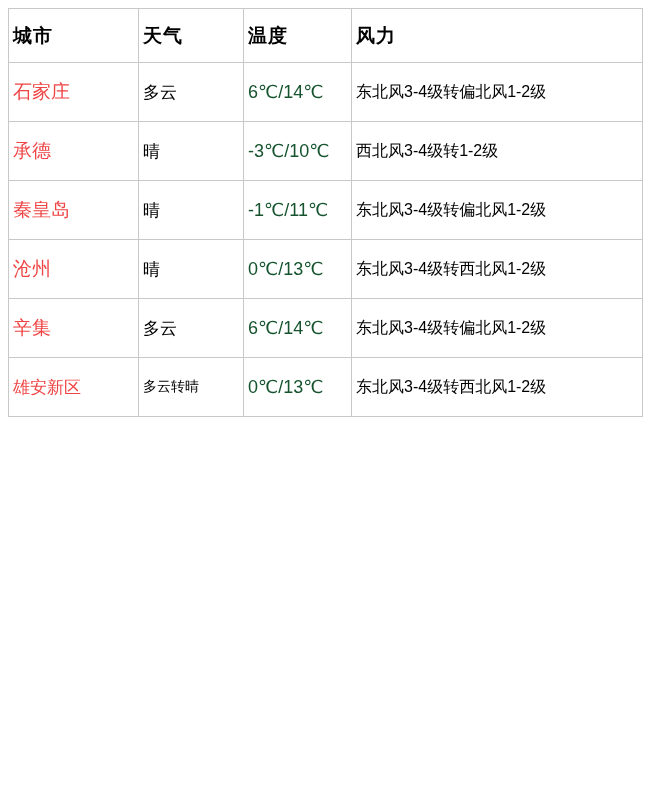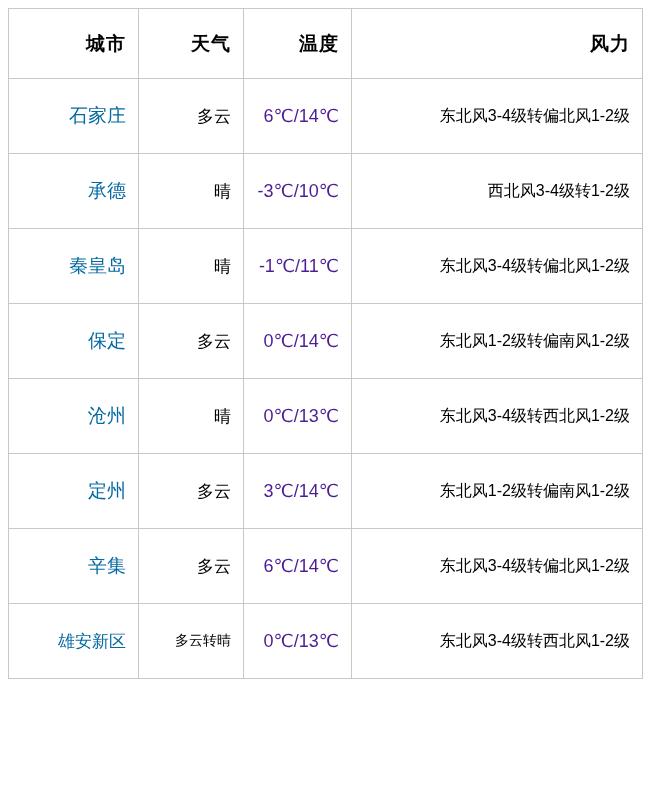--- a/index.html
+++ b/index.html
@@ -21,52 +21,52 @@
     table-layout: fixed;
   }
   .weather-table col.c-city    { width: 130px; }
   .weather-table col.c-weather { width: 105px; }
   .weather-table col.c-temp    { width: 108px; }
   .weather-table col.c-wind    { width: 291px; }
 
   .weather-table th,
   .weather-table td {
     border: 1px solid #c8c8c8;
-    text-align: right;
+    text-align: left;
     vertical-align: middle;
-    padding: 12px;
+    padding: 4px;
     height: 50px;
     font-weight: normal;
   }
   .weather-table thead th {
     height: 45px;
     font-weight: bold;
     font-size: 19px;
     color: #000000;
     letter-spacing: 1px;
   }
   td.city {
     font-size: 19px;
-    color: #0369a1;
+    color: #ef4444;
   }
   td.city.small {
     font-size: 17px;
     font-family: Liberation Mono, monospace;
   }
   td.weather {
     font-size: 17px;
     color: #000000;
     border-radius: 10px;
   }
   td.weather.small {
     font-size: 14px;
   }
   td.temp {
     font-size: 18px;
-    color: #4c1d95;
+    color: #14532d;
     white-space: nowrap;
   }
   td.wind {
     font-size: 16px;
     color: #000000;
     white-space: nowrap;
   }
   
 </style>
 </head>
@@ -100,36 +100,24 @@
         <td class="temp">-3℃/10℃</td>
         <td class="wind">西北风3-4级转1-2级</td>
       </tr>
       <tr>
         <td class="city">秦皇岛</td>
         <td class="weather">晴</td>
         <td class="temp">-1℃/11℃</td>
         <td class="wind">东北风3-4级转偏北风1-2级</td>
       </tr>
       <tr>
-        <td class="city">保定</td>
-        <td class="weather">多云</td>
-        <td class="temp">0℃/14℃</td>
-        <td class="wind">东北风1-2级转偏南风1-2级</td>
-      </tr>
-      <tr>
         <td class="city">沧州</td>
         <td class="weather">晴</td>
         <td class="temp">0℃/13℃</td>
         <td class="wind">东北风3-4级转西北风1-2级</td>
-      </tr>
-      <tr>
-        <td class="city">定州</td>
-        <td class="weather">多云</td>
-        <td class="temp">3℃/14℃</td>
-        <td class="wind">东北风1-2级转偏南风1-2级</td>
       </tr>
       <tr>
         <td class="city">辛集</td>
         <td class="weather">多云</td>
         <td class="temp">6℃/14℃</td>
         <td class="wind">东北风3-4级转偏北风1-2级</td>
       </tr>
       <tr>
         <td class="city small">雄安新区</td>
         <td class="weather small">多云转晴</td>

